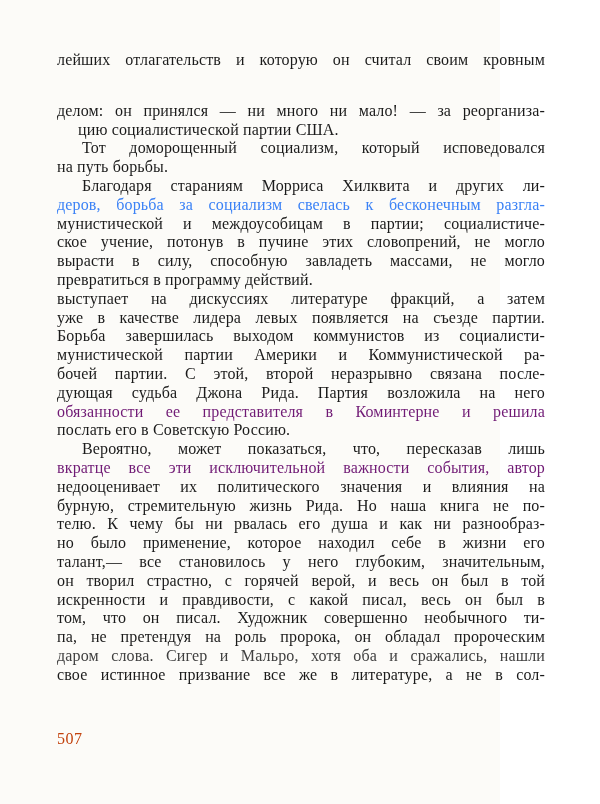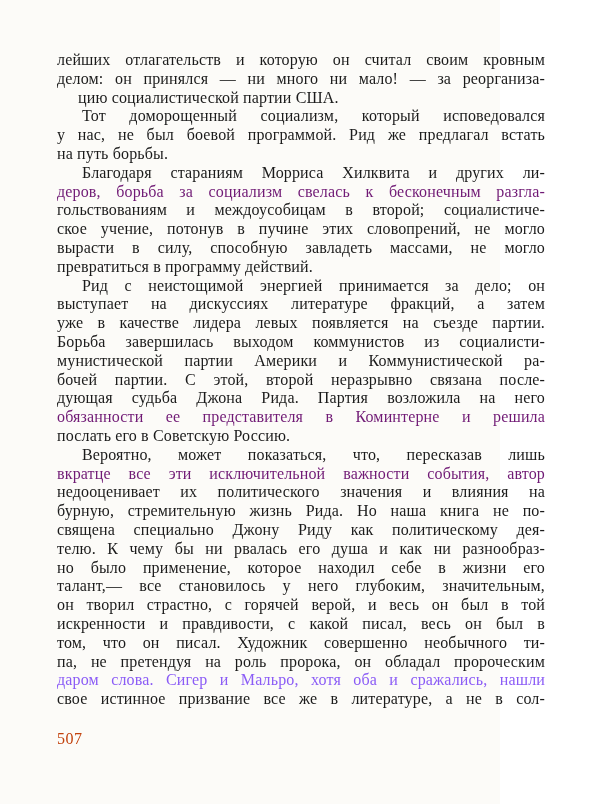--- a/index.html
+++ b/index.html
@@ -61,58 +61,55 @@
     letter-spacing: 0.5px;
   }
 </style>
 </head>
 <body>
 
 <div class="book-page" style="background: rgb(252, 251, 248);">
   <div class="text-block" id="text-block">
       <div class="paragraph">
         <div class="line" style="color: rgb(27, 27, 27);">лейших отлагательств и которую он считал своим кровным</div>
-        <div class="line" style="color: rgb(27, 27, 27);">делом: он принялся — ни много ни мало! — за реорганиза-</div>
+        <div class="line" style="color: rgb(27, 27, 27); margin-top: 32px;">делом: он принялся — ни много ни мало! — за реорганиза-</div>
         <div class="line end" style="color: rgb(27, 27, 27); margin-left: 21px;">цию социалистической партии США.</div>
       </div>
       <div class="paragraph">
         <div class="line indent" style="color: rgb(27, 27, 27);">Тот доморощенный социализм, который исповедовался</div>
-        <div class="line" style="color: rgb(27, 27, 27);">у нас, не был боевой программой. Рид же предлагал встать</div>
         <div class="line end" style="color: rgb(27, 27, 27);">на путь борьбы.</div>
       </div>
       <div class="paragraph">
         <div class="line indent" style="color: rgb(27, 27, 27);">Благодаря стараниям Морриса Хилквита и других ли-</div>
-        <div class="line" style="color: #701a75;">деров, борьба за социализм свелась к бесконечным разгла-</div>
-        <div class="line" style="color: rgb(27, 27, 27);">гольствованиям и междоусобицам в второй; социалистиче-</div>
+        <div class="line" style="color: #3b82f6;">деров, борьба за социализм свелась к бесконечным разгла-</div>
+        <div class="line" style="color: rgb(27, 27, 27);">мунистической и междоусобицам в партии; социалистиче-</div>
         <div class="line" style="color: rgb(27, 27, 27);">ское учение, потонув в пучине этих словопрений, не могло</div>
         <div class="line" style="color: rgb(27, 27, 27);">вырасти в силу, способную завладеть массами, не могло</div>
         <div class="line end" style="color: rgb(27, 27, 27);">превратиться в программу действий.</div>
       </div>
       <div class="paragraph">
-        <div class="line indent" style="color: rgb(27, 27, 27);">Рид с неистощимой энергией принимается за дело; он</div>
         <div class="line" style="color: rgb(27, 27, 27);">выступает на дискуссиях литературе фракций, а затем</div>
         <div class="line" style="color: rgb(27, 27, 27);">уже в качестве лидера левых появляется на съезде партии.</div>
         <div class="line" style="color: rgb(27, 27, 27);">Борьба завершилась выходом коммунистов из социалисти-</div>
         <div class="line" style="color: rgb(27, 27, 27);">мунистической партии Америки и Коммунистической ра-</div>
         <div class="line" style="color: rgb(27, 27, 27);">бочей партии. С этой, второй неразрывно связана после-</div>
         <div class="line" style="color: rgb(27, 27, 27);">дующая судьба Джона Рида. Партия возложила на него</div>
         <div class="line" style="color: #701a75;">обязанности ее представителя в Коминтерне и решила</div>
         <div class="line end" style="color: rgb(27, 27, 27);">послать его в Советскую Россию.</div>
       </div>
       <div class="paragraph">
         <div class="line indent" style="color: rgb(27, 27, 27);">Вероятно, может показаться, что, пересказав лишь</div>
         <div class="line" style="color: #701a75;">вкратце все эти исключительной важности события, автор</div>
         <div class="line" style="color: rgb(27, 27, 27);">недооценивает их политического значения и влияния на</div>
         <div class="line" style="color: rgb(27, 27, 27);">бурную, стремительную жизнь Рида. Но наша книга не по-</div>
-        <div class="line" style="color: rgb(27, 27, 27);">священа специально Джону Риду как политическому дея-</div>
         <div class="line" style="color: rgb(27, 27, 27);">телю. К чему бы ни рвалась его душа и как ни разнообраз-</div>
         <div class="line" style="color: rgb(27, 27, 27);">но было применение, которое находил себе в жизни его</div>
         <div class="line" style="color: rgb(27, 27, 27);">талант,— все становилось у него глубоким, значительным,</div>
         <div class="line" style="color: rgb(27, 27, 27);">он творил страстно, с горячей верой, и весь он был в той</div>
         <div class="line" style="color: rgb(27, 27, 27);">искренности и правдивости, с какой писал, весь он был в</div>
         <div class="line" style="color: rgb(27, 27, 27);">том, что он писал. Художник совершенно необычного ти-</div>
         <div class="line" style="color: rgb(27, 27, 27);">па, не претендуя на роль пророка, он обладал пророческим</div>
-        <div class="line" style="color: #8b5cf6;">даром слова. Сигер и Мальро, хотя оба и сражались, нашли</div>
+        <div class="line" style="color: #404040;">даром слова. Сигер и Мальро, хотя оба и сражались, нашли</div>
         <div class="line" style="color: rgb(27, 27, 27);">свое истинное призвание все же в литературе, а не в сол-</div>
       </div>
     </div>
   <div class="page-number">507</div>
 </div>
 
 </body></html>

